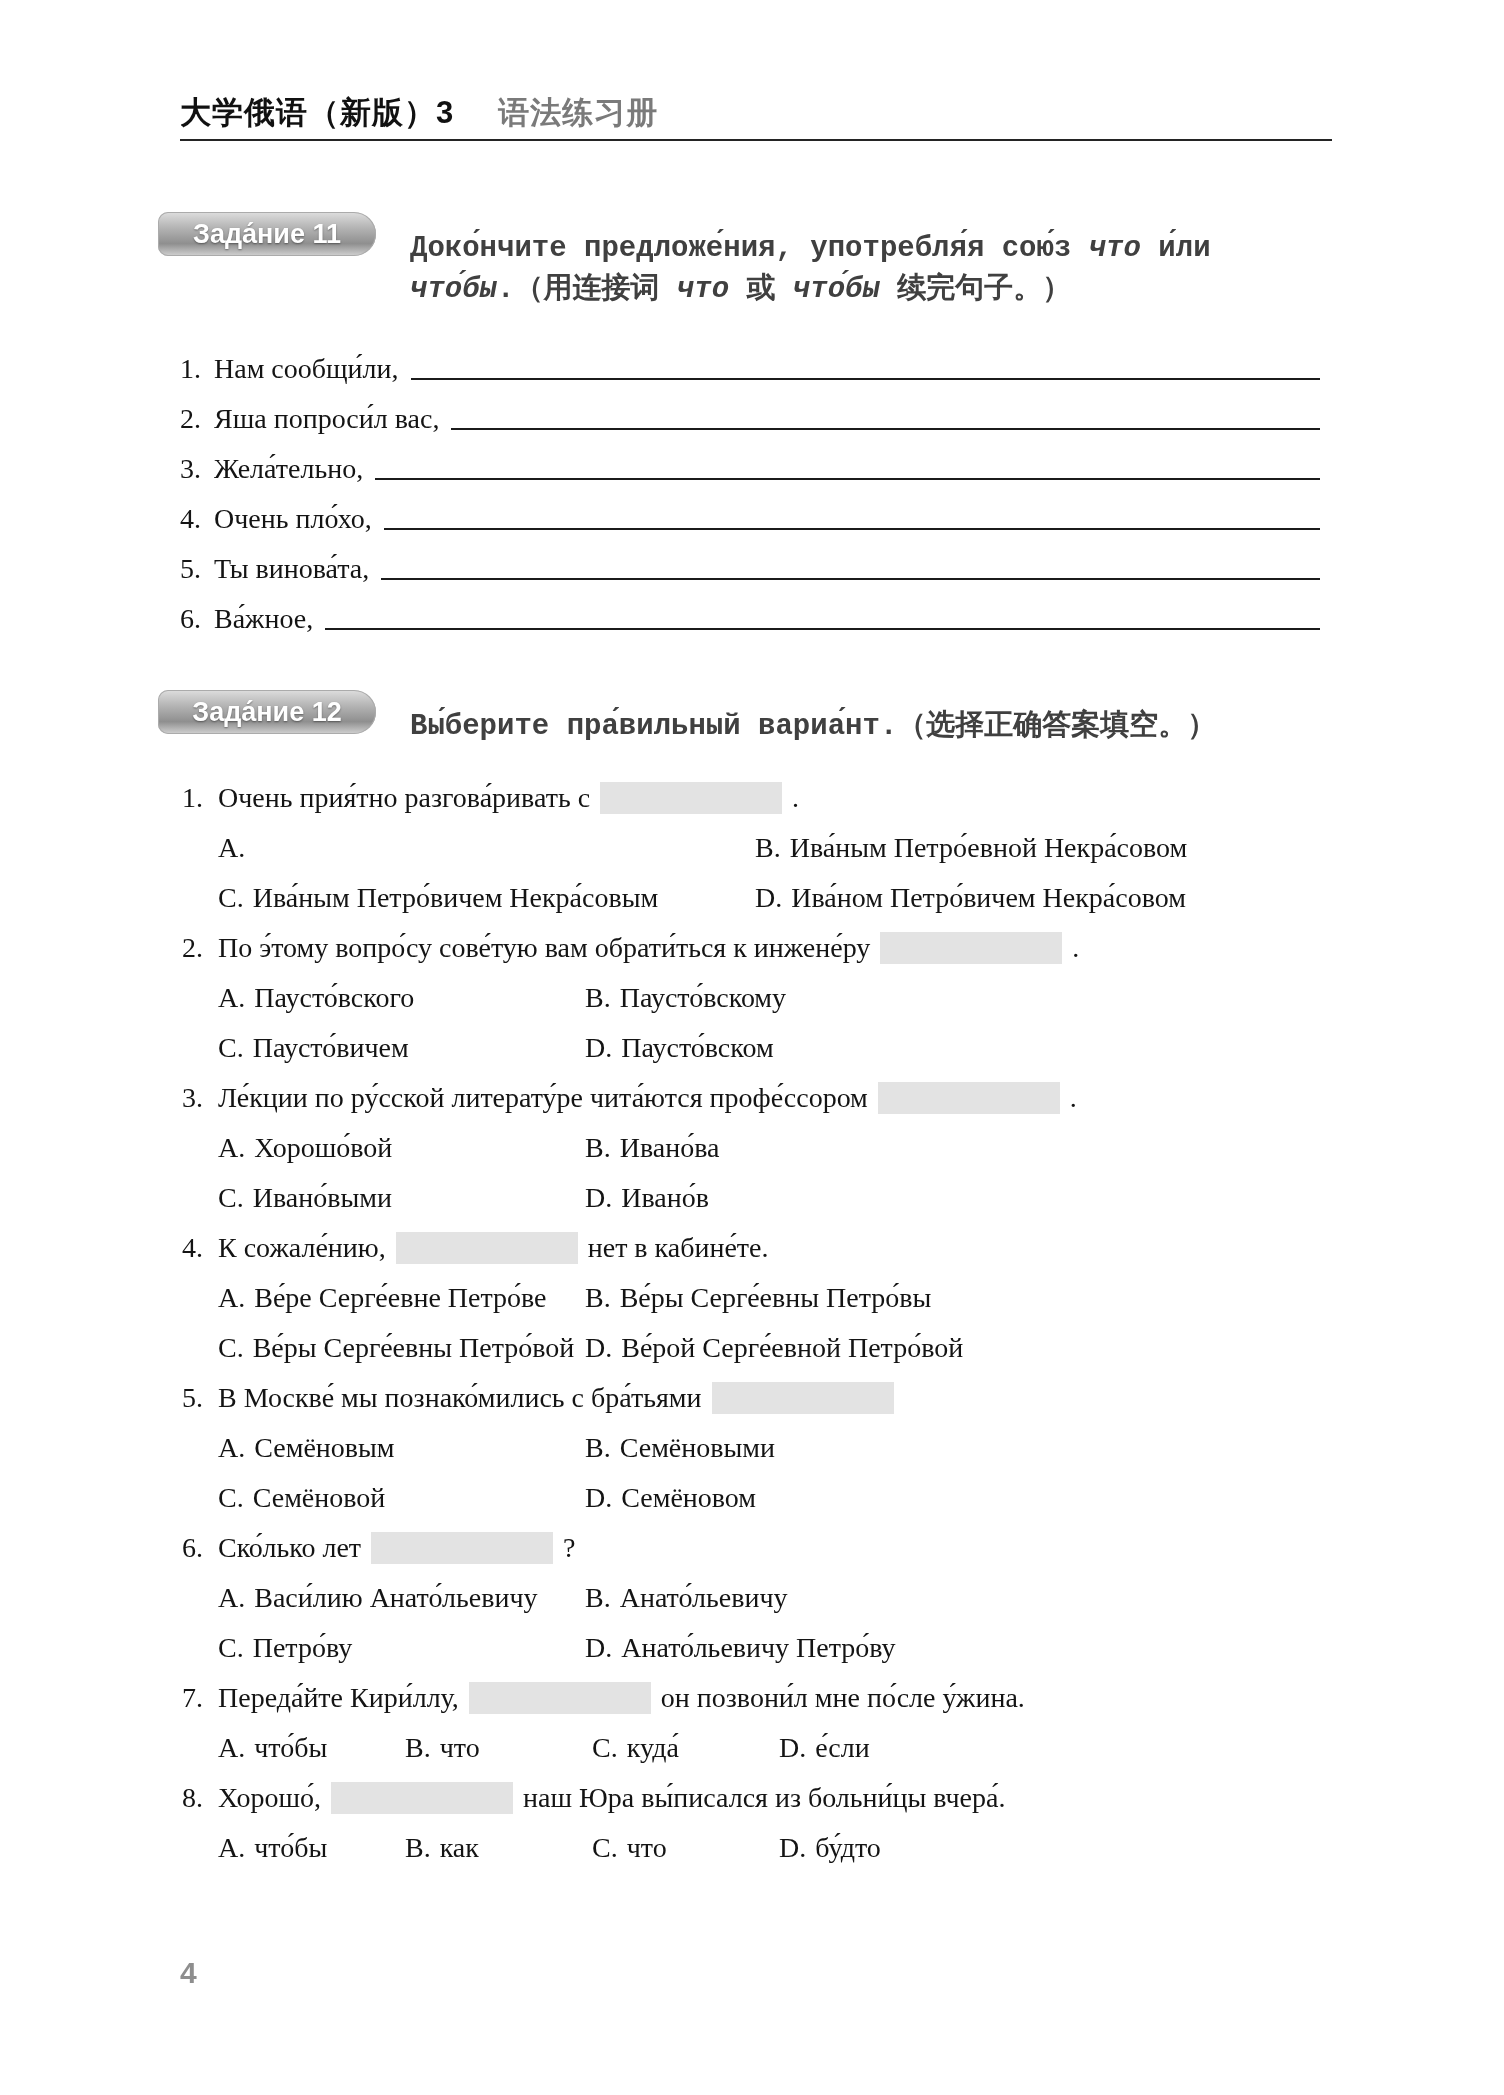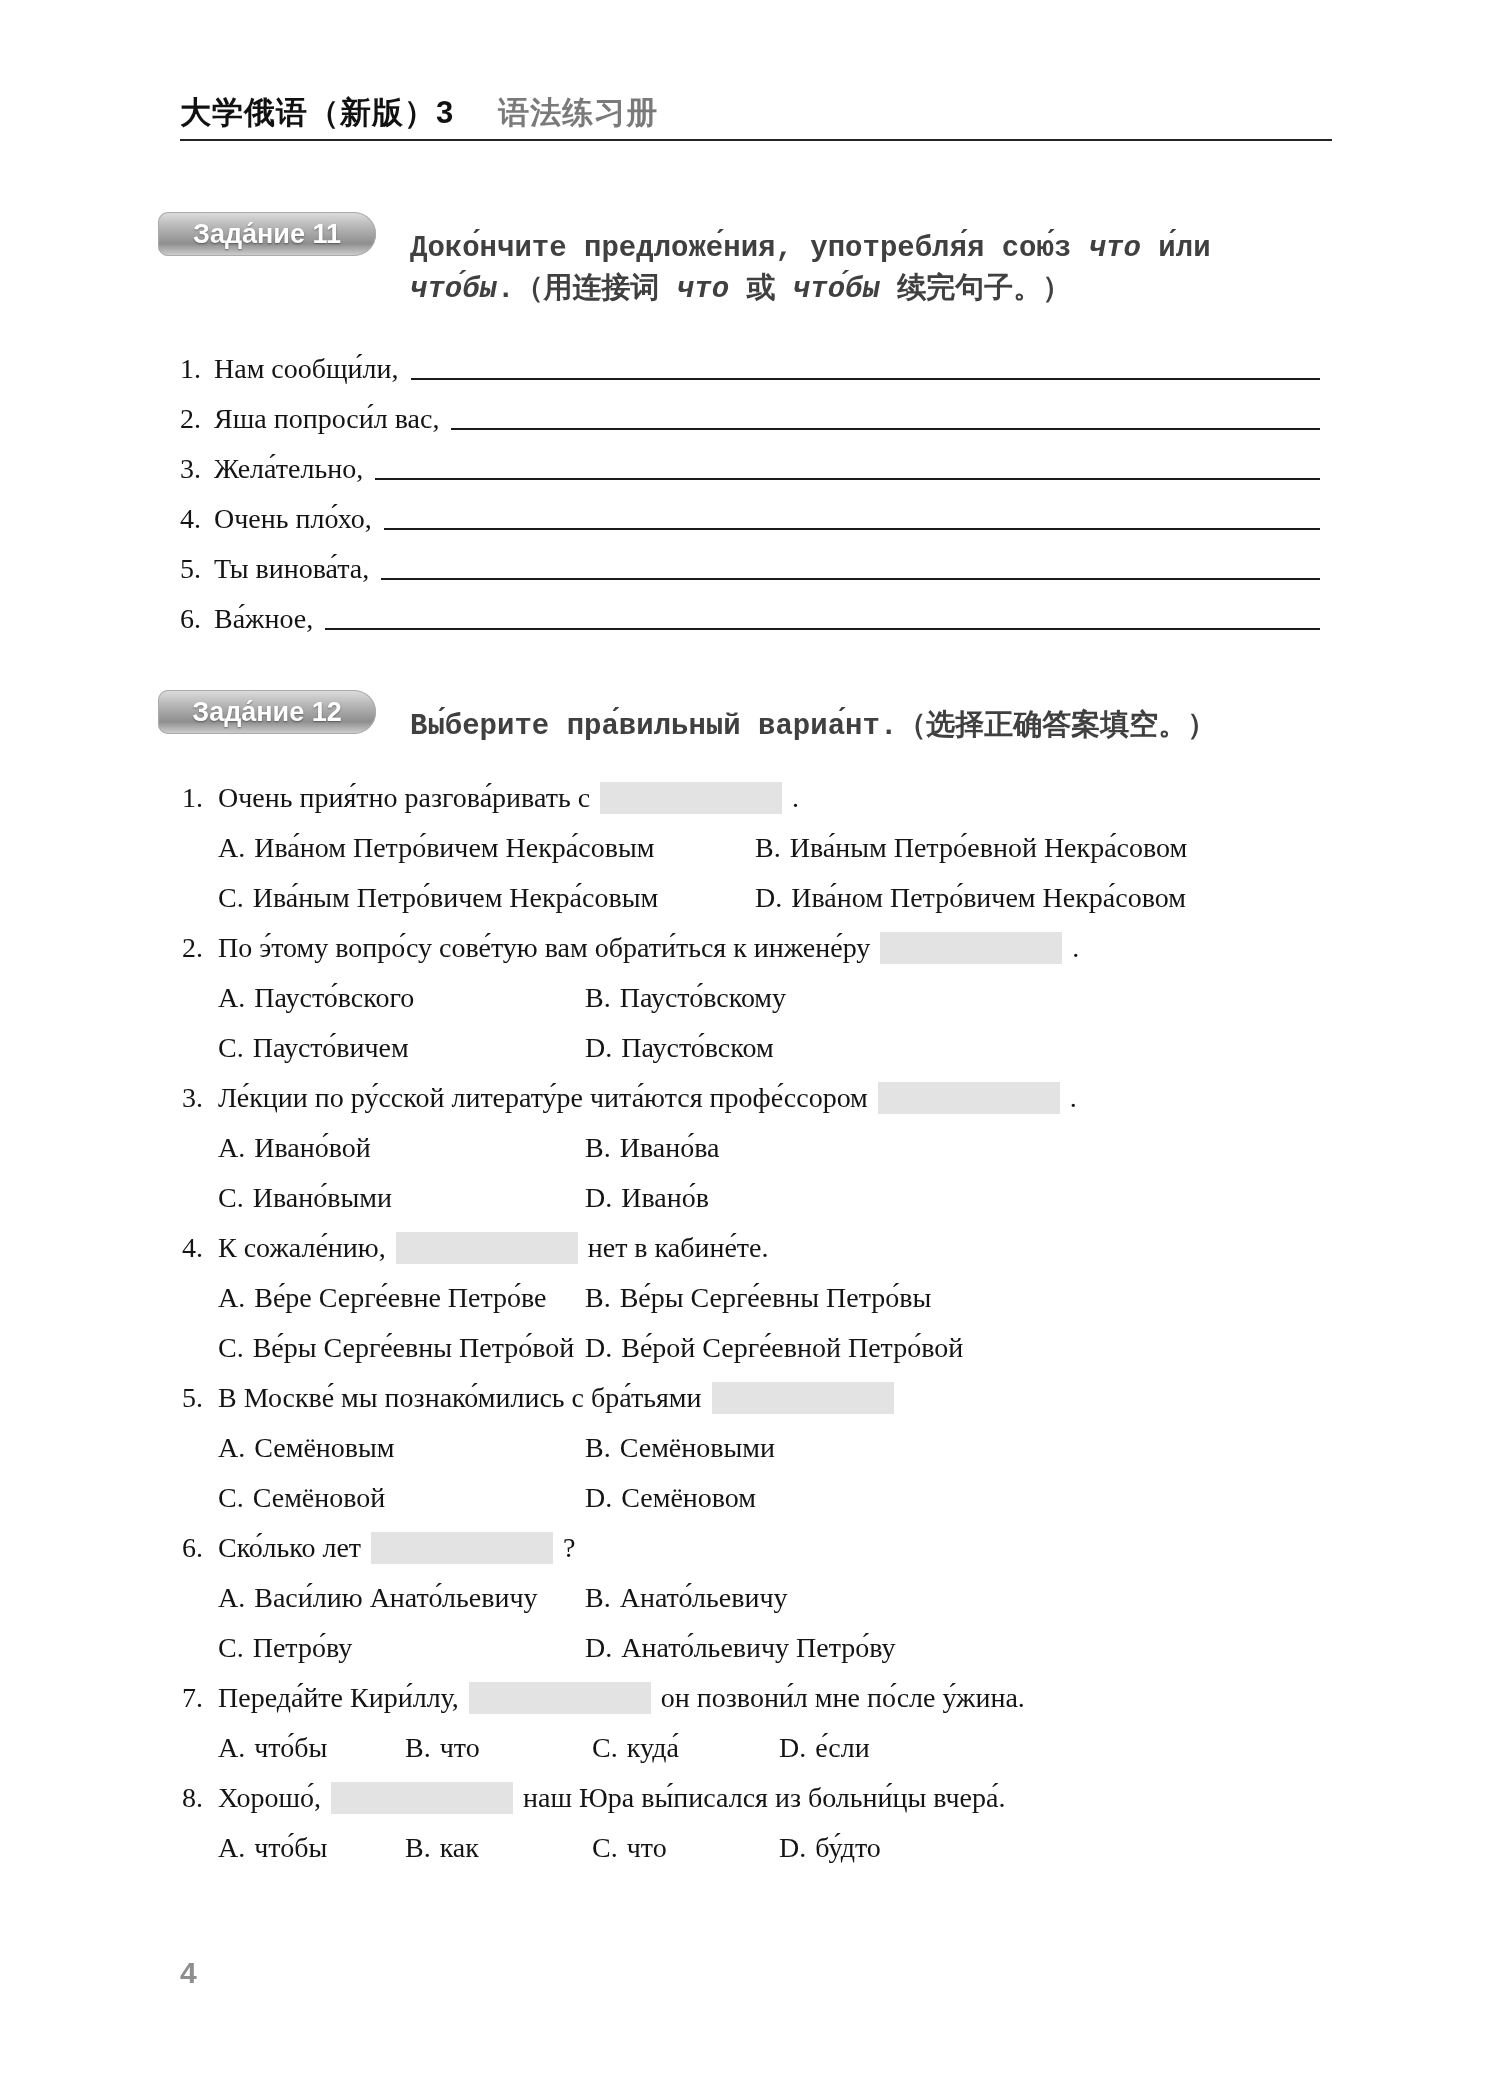--- a/index.html
+++ b/index.html
@@ -113,21 +113,20 @@
         <div class="q-block">
           <div class="q-line">
             <span class="num">1.</span>
             <span class="q-before">Очень прия́тно разгова́ривать с</span>
             <span class="blank"></span>
             <span class="q-after">.</span>
           </div>
           <div class="opts cols2">
             <div class="opt">
               <span class="opt-label">A.</span>
-              <span class="opt-text">Ива́ном Петро́вичем Некра́совым</span>
             </div>
             <div class="opt">
               <span class="opt-label">B.</span>
               <span class="opt-text">Ива́ным Петро́евной Некра́совом</span>
             </div>
             <div class="opt">
               <span class="opt-label">C.</span>
               <span class="opt-text">Ива́ным Петро́вичем Некра́совым</span>
             </div>
             <div class="opt">
@@ -165,21 +164,21 @@
         <div class="q-block">
           <div class="q-line">
             <span class="num">3.</span>
             <span class="q-before">Ле́кции по ру́сской литерату́ре чита́ются профе́ссором</span>
             <span class="blank"></span>
             <span class="q-after">.</span>
           </div>
           <div class="opts cols2">
             <div class="opt">
               <span class="opt-label">A.</span>
-              <span class="opt-text">Ивано́вой</span>
+              <span class="opt-text">Хорошо́вой</span>
             </div>
             <div class="opt">
               <span class="opt-label">B.</span>
               <span class="opt-text">Ивано́ва</span>
             </div>
             <div class="opt">
               <span class="opt-label">C.</span>
               <span class="opt-text">Ивано́выми</span>
             </div>
             <div class="opt">

